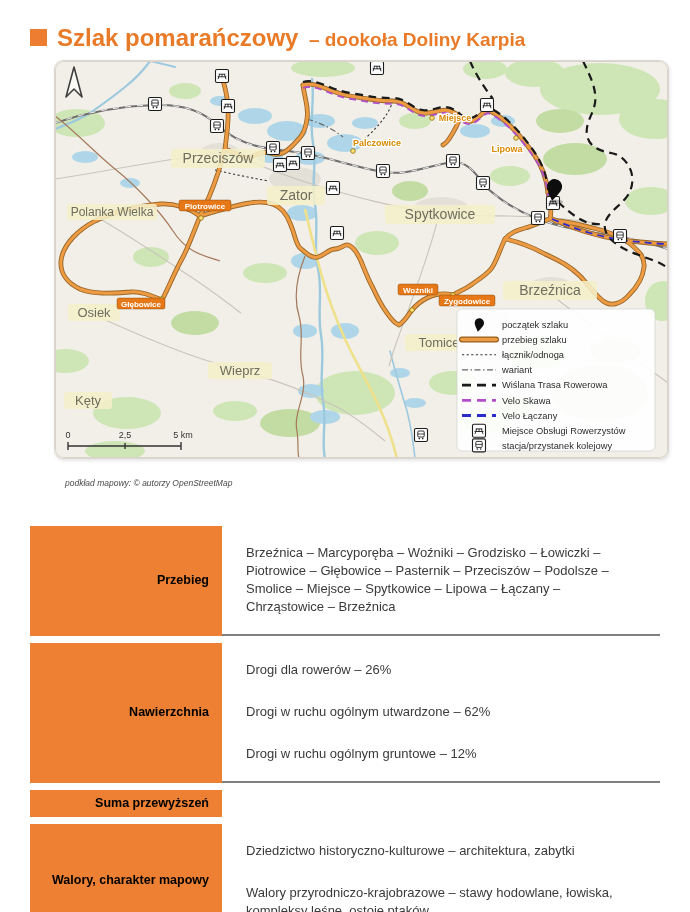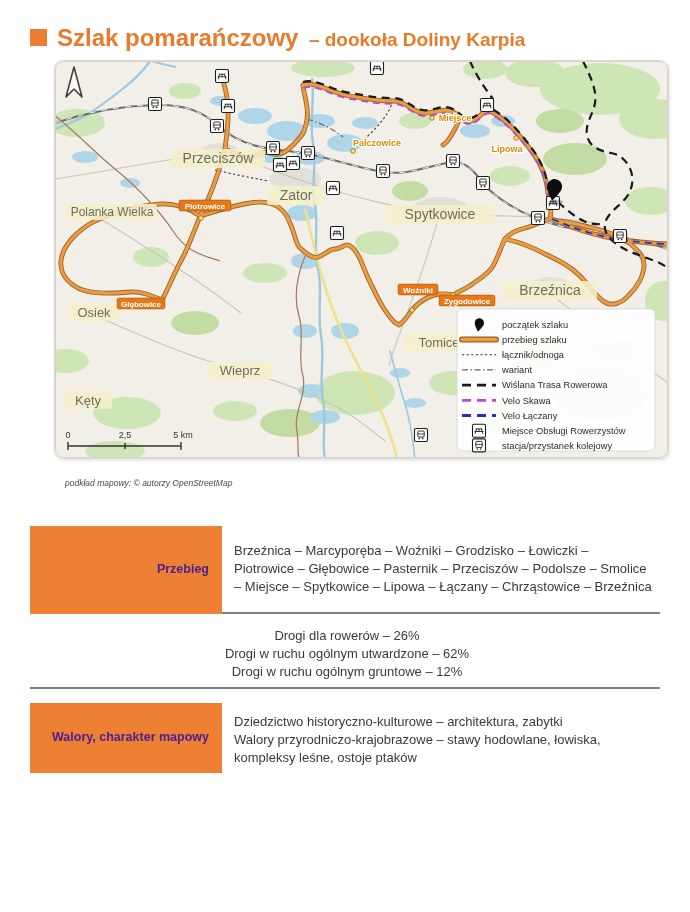--- a/index.html
+++ b/index.html
@@ -22,28 +22,28 @@
   .town-bg{fill:#F4EFC8;opacity:.88;}
   .badge-bg{fill:#E67817;stroke:#7a3f00;stroke-width:.4;}
   .badge-txt{fill:#ffffff;font-size:8px;font-weight:bold;text-anchor:middle;}
   .wp-txt{fill:#DB8A00;font-size:9px;font-weight:bold;paint-order:stroke;stroke:#ffffff;stroke-width:2.4px;text-anchor:middle;}
   .legend-txt{fill:#2b2b2b;font-size:9.3px;}
   .scale-txt{fill:#333333;font-size:9px;}
 
   
   .info-table{margin:38px 30px 0 30px;}
   .row{display:flex;margin-bottom:7px;}
-  .row-label{flex:0 0 192px;box-sizing:border-box;background:#ED8033;color:#4c1d95;
+  .row-label{flex:0 0 192px;box-sizing:border-box;background:#ED8033;color:#000000;
     font-size:12.5px;font-weight:bold;display:flex;align-items:center;justify-content:flex-end;
     text-align:right;padding:6px 13px 6px 8px;line-height:1.25;}
   .row-content{flex:1;box-sizing:border-box;padding:6px 8px 6px 12px;border-bottom:2px solid #808080;
     color:#3a3a3a;font-size:13px;line-height:1.38;display:flex;flex-direction:column;justify-content:center;}
   .row:last-child .row-content{border-bottom:none;justify-content:flex-end;}
-  .row-content p{margin:0;}
-  .r1{min-height:88px;} .r2{min-height:64px;} .r3{min-height:66px;text-align:center;} .r4{min-height:62px;} .r5{min-height:70px;}
+  .row-content p{margin:12px;}
+  .r1{min-height:88px;} .r2{min-height:64px;} .r3{min-height:66px;} .r4{min-height:62px;} .r5{min-height:70px;}
 </style>
 </head>
 <body>
 
 <div class="page">
 
   <div class="header">
     <span class="bullet"></span>
     <div>
       <span class="title-main">Szlak pomarańczowy</span>
@@ -326,27 +326,29 @@
   </div>
 
   <div class="info-table">
     <div class="row">
       <div class="row-label">Przebieg</div>
       <div class="row-content r1">
         <p>Brzeźnica – Marcyporęba – Woźniki – Grodzisko – Łowiczki – Piotrowice – Głębowice – Pasternik – Przeciszów – Podolsze – Smolice – Miejsce – Spytkowice – Lipowa – Łączany – Chrząstowice – Brzeźnica</p>
       </div>
     </div>
     <div class="row">
+      <div class="row-label">Nawierzchnia</div>
       <div class="row-content r3">
         <p>Drogi dla rowerów – 26%</p>
         <p>Drogi w ruchu ogólnym utwardzone – 62%</p>
         <p>Drogi w ruchu ogólnym gruntowe – 12%</p>
       </div>
     </div>
     <div class="row">
+      <div class="row-label">Suma przewyższeń</div>
     </div>
     <div class="row">
       <div class="row-label">Walory, charakter mapowy</div>
       <div class="row-content r5">
         <p>Dziedzictwo historyczno-kulturowe – architektura, zabytki</p>
         <p>Walory przyrodniczo-krajobrazowe – stawy hodowlane, łowiska, kompleksy leśne, ostoje ptaków</p>
       </div>
     </div>
   </div>
 

